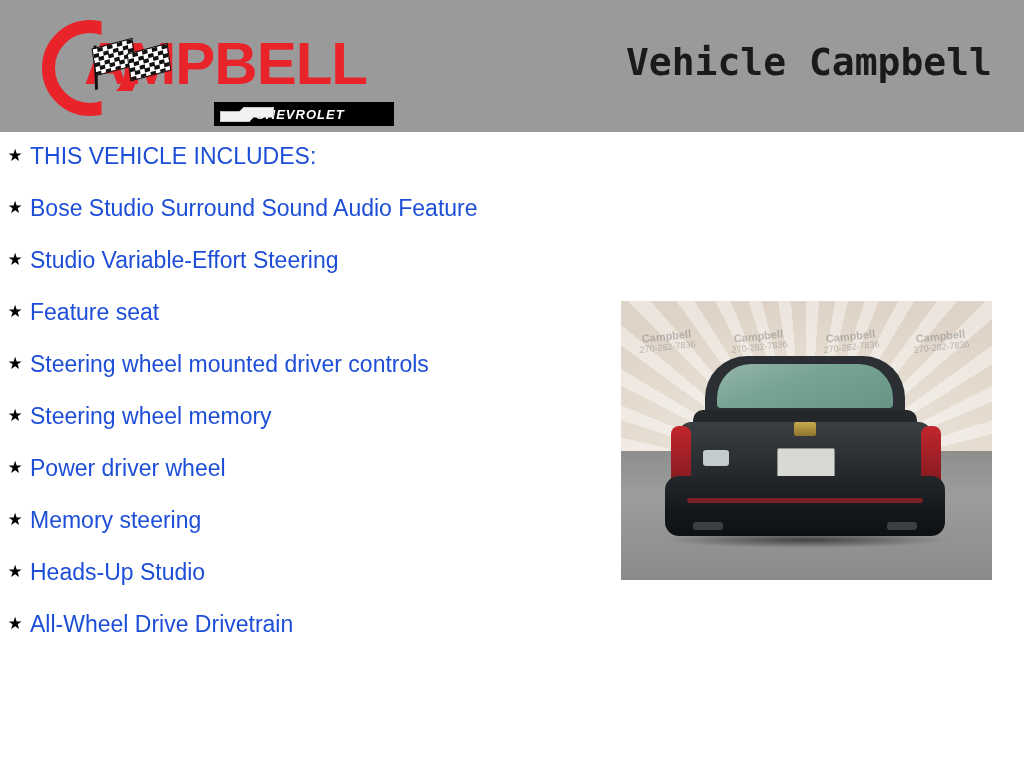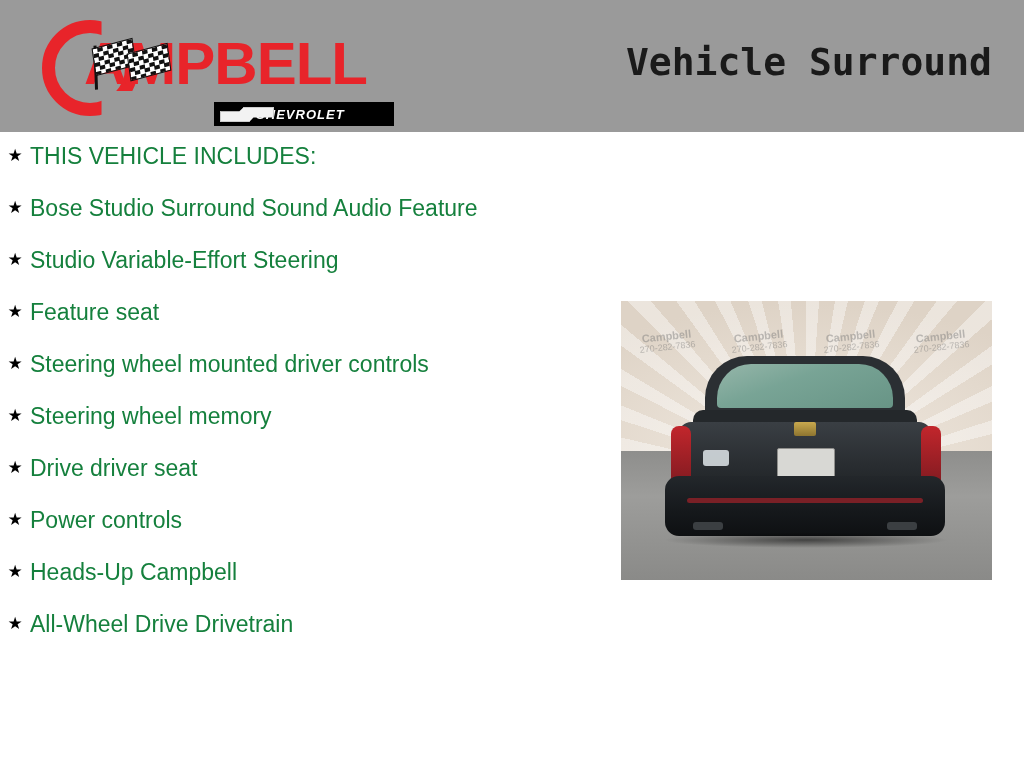--- a/index.html
+++ b/index.html
@@ -172,21 +172,21 @@
     text-align: center;
     font-size: 17px;
     color: #000000;
     line-height: 32px;
   }
 
   .feature-label {
     flex: 1 1 auto;
     font-family: "Liberation Sans", sans-serif;
     font-size: 23px;
-    color: #15803d;
+    color: #1d4ed8;
     line-height: 33px;
     padding-right: 60px;
   }
 
   
   .photo {
     position: absolute;
     left: 621px;
     top: 301px;
     width: 371px;
@@ -369,21 +369,21 @@
         <div class="flag f2"></div>
       </div>
       <div class="chev-bar">
         <div class="chev-mark">
           <div class="bowtie"></div>
         </div>
         <span class="chev-text">CHEVROLET</span>
       </div>
     </div>
 
-    <div class="header-title">Vehicle Surround</div>
+    <div class="header-title">Vehicle Campbell</div>
   </div>
 
   <ul class="features">
     <li class="feature-item">
       <span class="feature-bullet">★</span>
       <span class="feature-label">THIS VEHICLE INCLUDES:</span>
     </li>
     <li class="feature-item">
       <span class="feature-bullet">★</span>
       <span class="feature-label">Bose Studio Surround Sound Audio Feature</span>
@@ -399,29 +399,29 @@
     <li class="feature-item">
       <span class="feature-bullet">★</span>
       <span class="feature-label">Steering wheel mounted driver controls</span>
     </li>
     <li class="feature-item">
       <span class="feature-bullet">★</span>
       <span class="feature-label">Steering wheel memory</span>
     </li>
     <li class="feature-item">
       <span class="feature-bullet">★</span>
-      <span class="feature-label">Drive driver seat</span>
-    </li>
-    <li class="feature-item">
-      <span class="feature-bullet">★</span>
-      <span class="feature-label">Power controls</span>
-    </li>
-    <li class="feature-item">
-      <span class="feature-bullet">★</span>
-      <span class="feature-label">Heads-Up Campbell</span>
+      <span class="feature-label">Power driver wheel</span>
+    </li>
+    <li class="feature-item">
+      <span class="feature-bullet">★</span>
+      <span class="feature-label">Memory steering</span>
+    </li>
+    <li class="feature-item">
+      <span class="feature-bullet">★</span>
+      <span class="feature-label">Heads-Up Studio</span>
     </li>
     <li class="feature-item">
       <span class="feature-bullet">★</span>
       <span class="feature-label">All-Wheel Drive Drivetrain</span>
     </li>
   </ul>
 
   <div class="photo">
     <div class="photo-sky"></div>
     <div class="photo-rays"></div>

